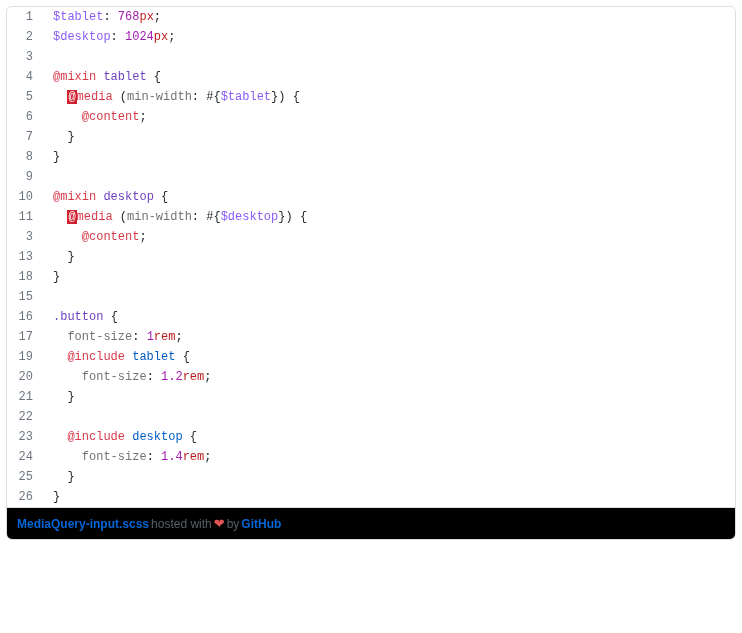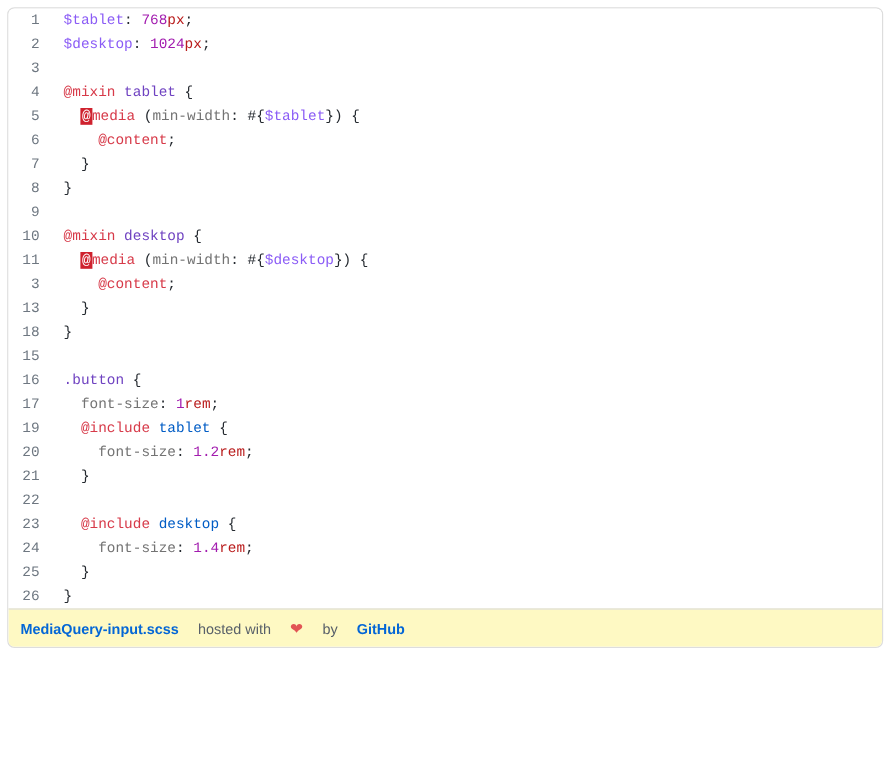--- a/index.html
+++ b/index.html
@@ -48,28 +48,28 @@
   .c-prop { color: #737373; }
   .c-sel { color: #6f42c1; }
   .c-interp { color: #24292f; }
   .c-brace { color: #24292f; }
   .hl-error {
     background: #cf222e;
     color: #ffffff;
     padding: 0 1px;
   }
   .footer {
-    background: #fef9c3;
+    background: #000000;
     border-top: 1px solid #ddd;
     padding: 8px 10px;
     font-size: 12px;
     color: #586069;
     display: flex;
     align-items: center;
-    gap: 16px;
+    gap: 2px;
   }
   .footer a {
     color: #0366d6;
     text-decoration: none;
     font-weight: 600;
   }
   .heart {
     color: #e25555;
     font-size: 13px;
   }

